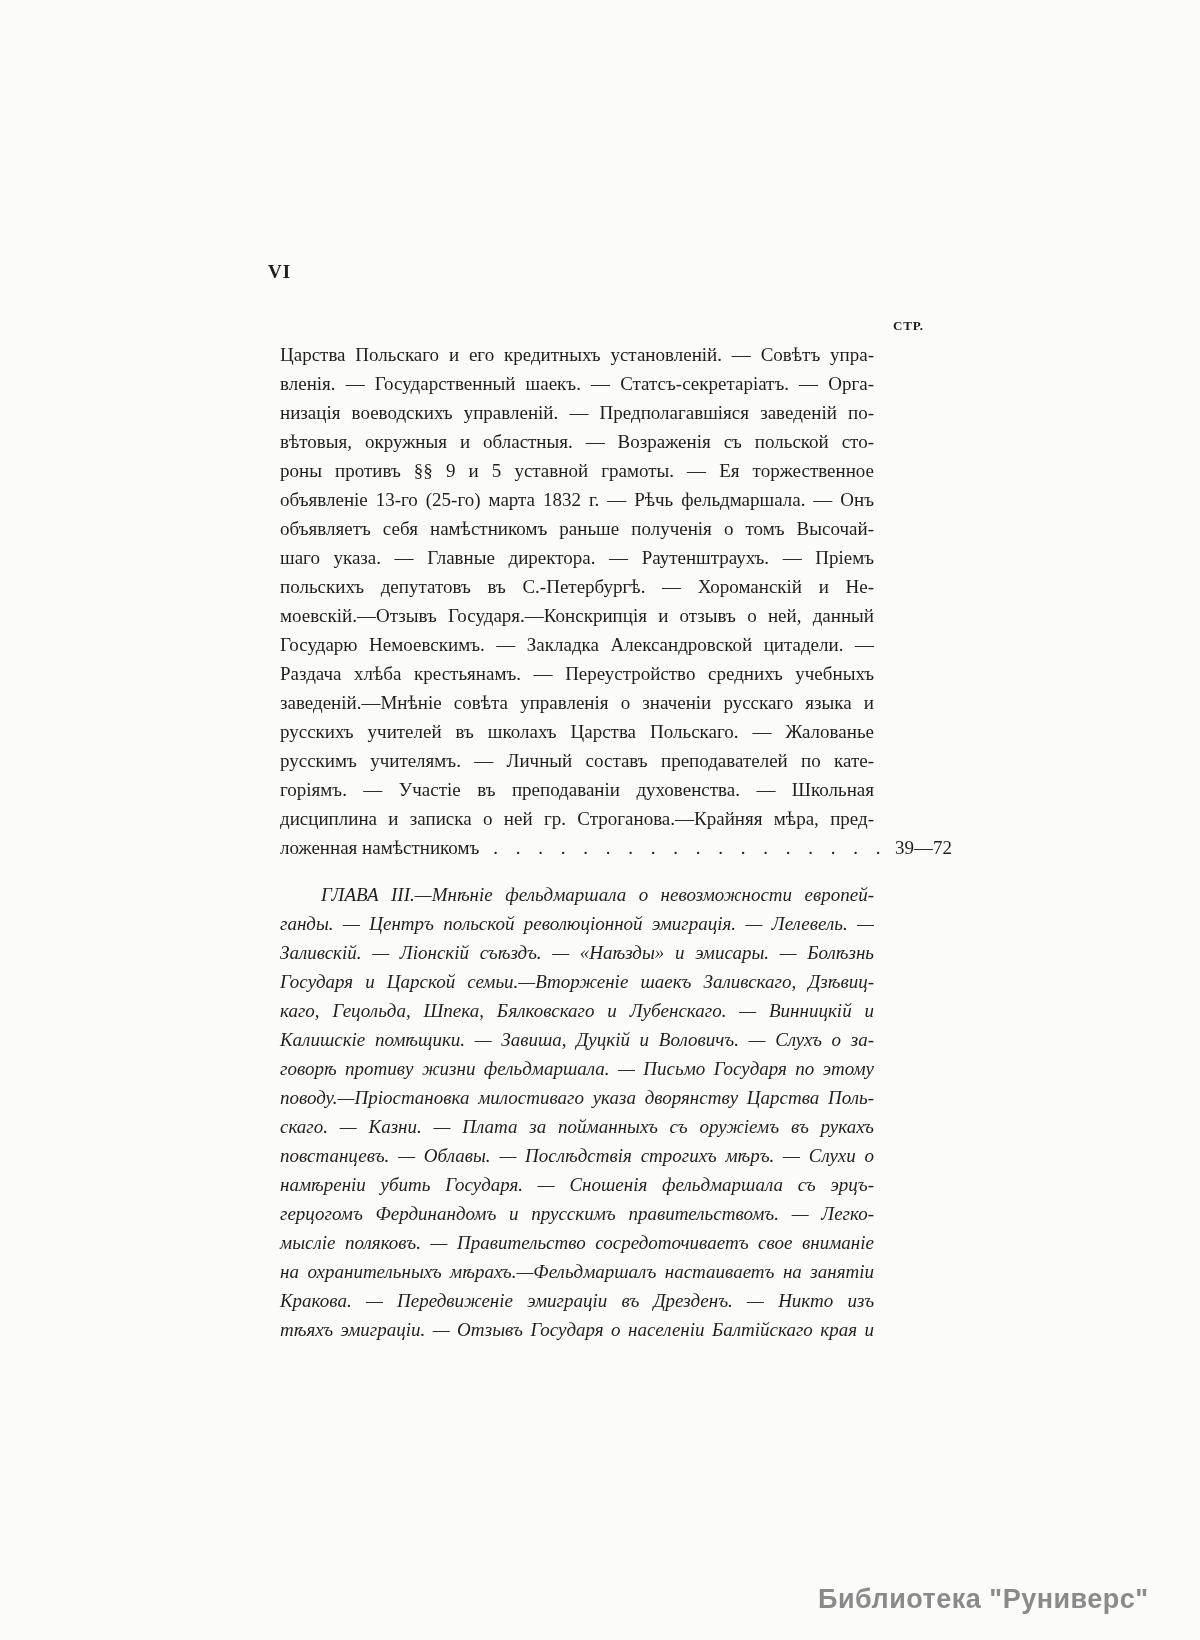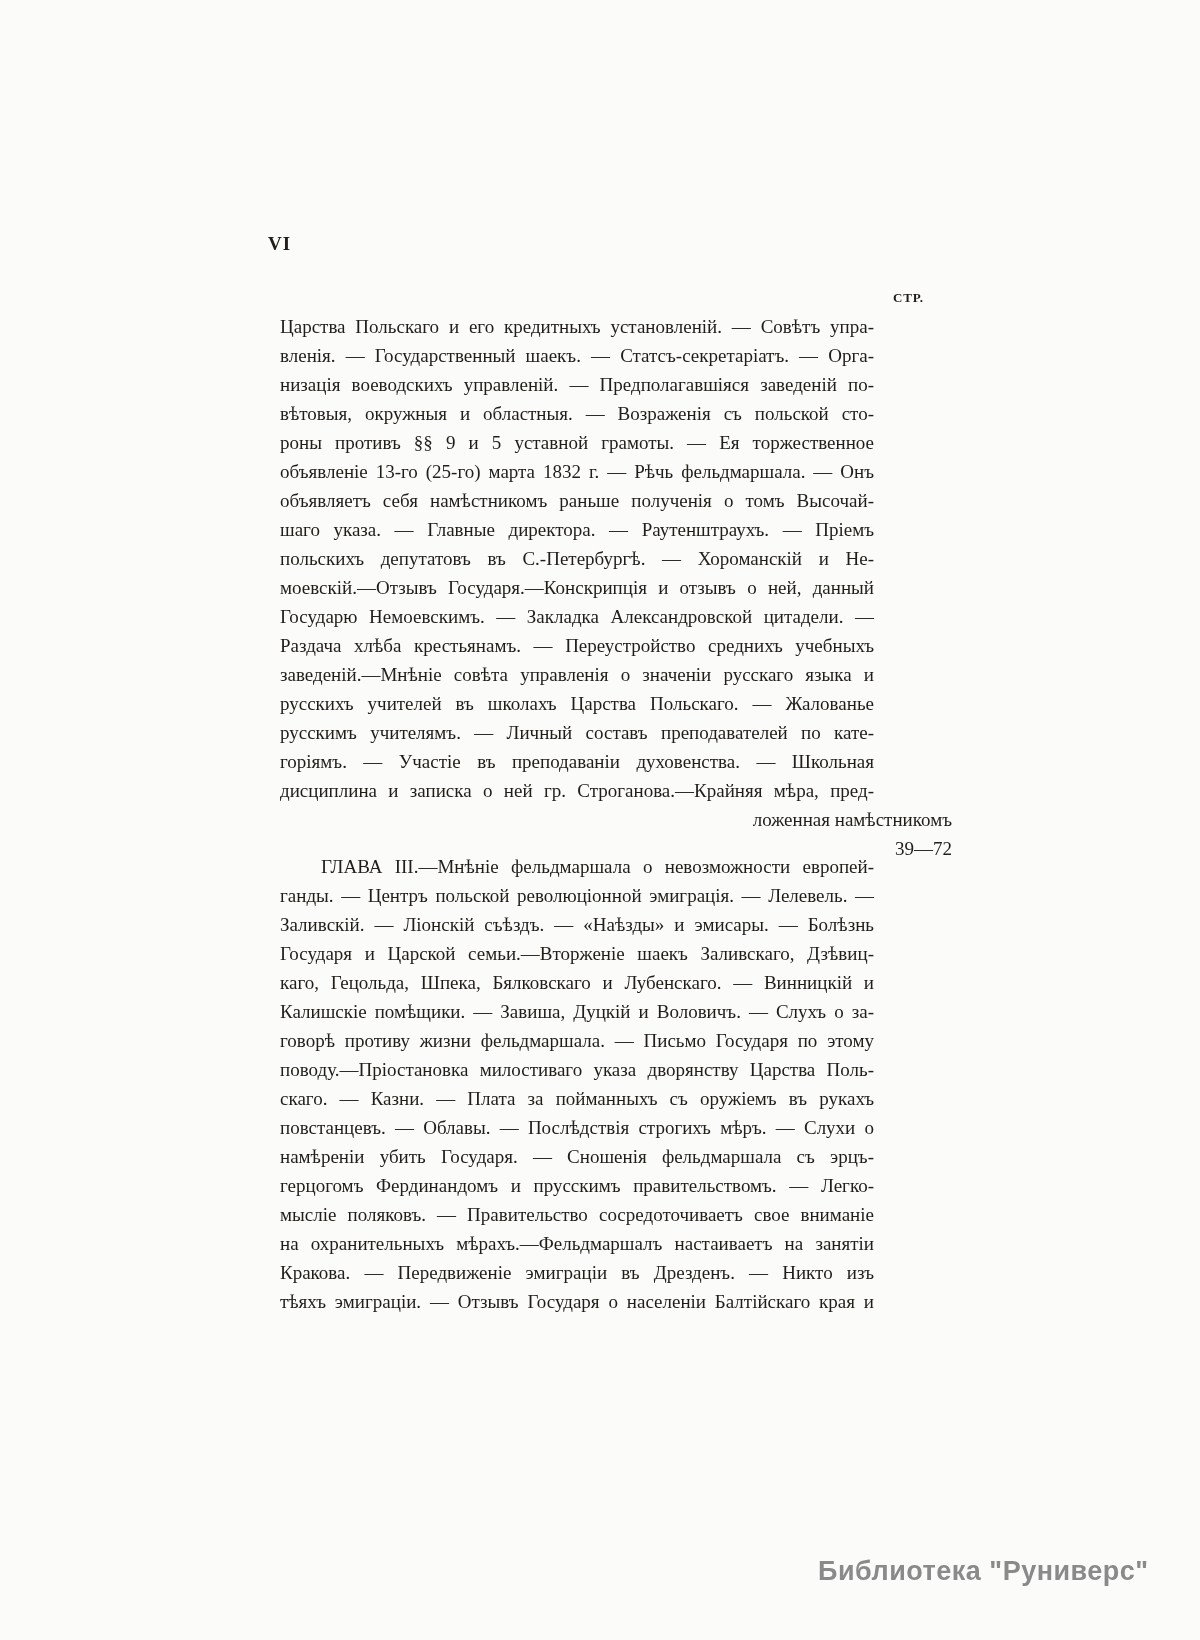--- a/index.html
+++ b/index.html
@@ -8,20 +8,21 @@
     height: 1640px;
     position: relative;
     overflow: hidden;
     background: #fbfbf9;
     font-family: "Liberation Serif", "DejaVu Serif", serif;
     color: #211e1a;
   }
   .sheet {
     position: absolute;
     inset: 0;
+    margin-top: 28px;
   }
   .page-num {
     position: absolute;
     left: 268px;
     top: 233px;
     font-size: 19px;
     font-weight: 700;
     letter-spacing: 1px;
   }
   .col-header {
@@ -42,28 +43,27 @@
   }
   .para { margin: 0; padding: 0; }
   .toc-line {
     height: 29px;
     padding-right: 78px;       
     text-align: justify;
     text-align-last: justify;
     text-justify: inter-word;
     white-space: nowrap;
   }
-  #para2 { margin-top: 18px; }
+  #para2 { margin-top: 18px; font-style: italic; }
   #para2 .toc-line:first-of-type { text-indent: 41px; }
   .leader-line {
     height: 29px;
     display: flex;
-    align-items: flex-end;
+    align-items: flex-start;
     width: 100%;
-    flex-direction: column;
   }
   .leader-text { white-space: nowrap; }
   .leader-dots {
     flex: 1 1 auto;
     overflow: hidden;
     white-space: nowrap;
     margin: 0 10px 0 14px;
     word-spacing: 13px;
     letter-spacing: 0;
   }

